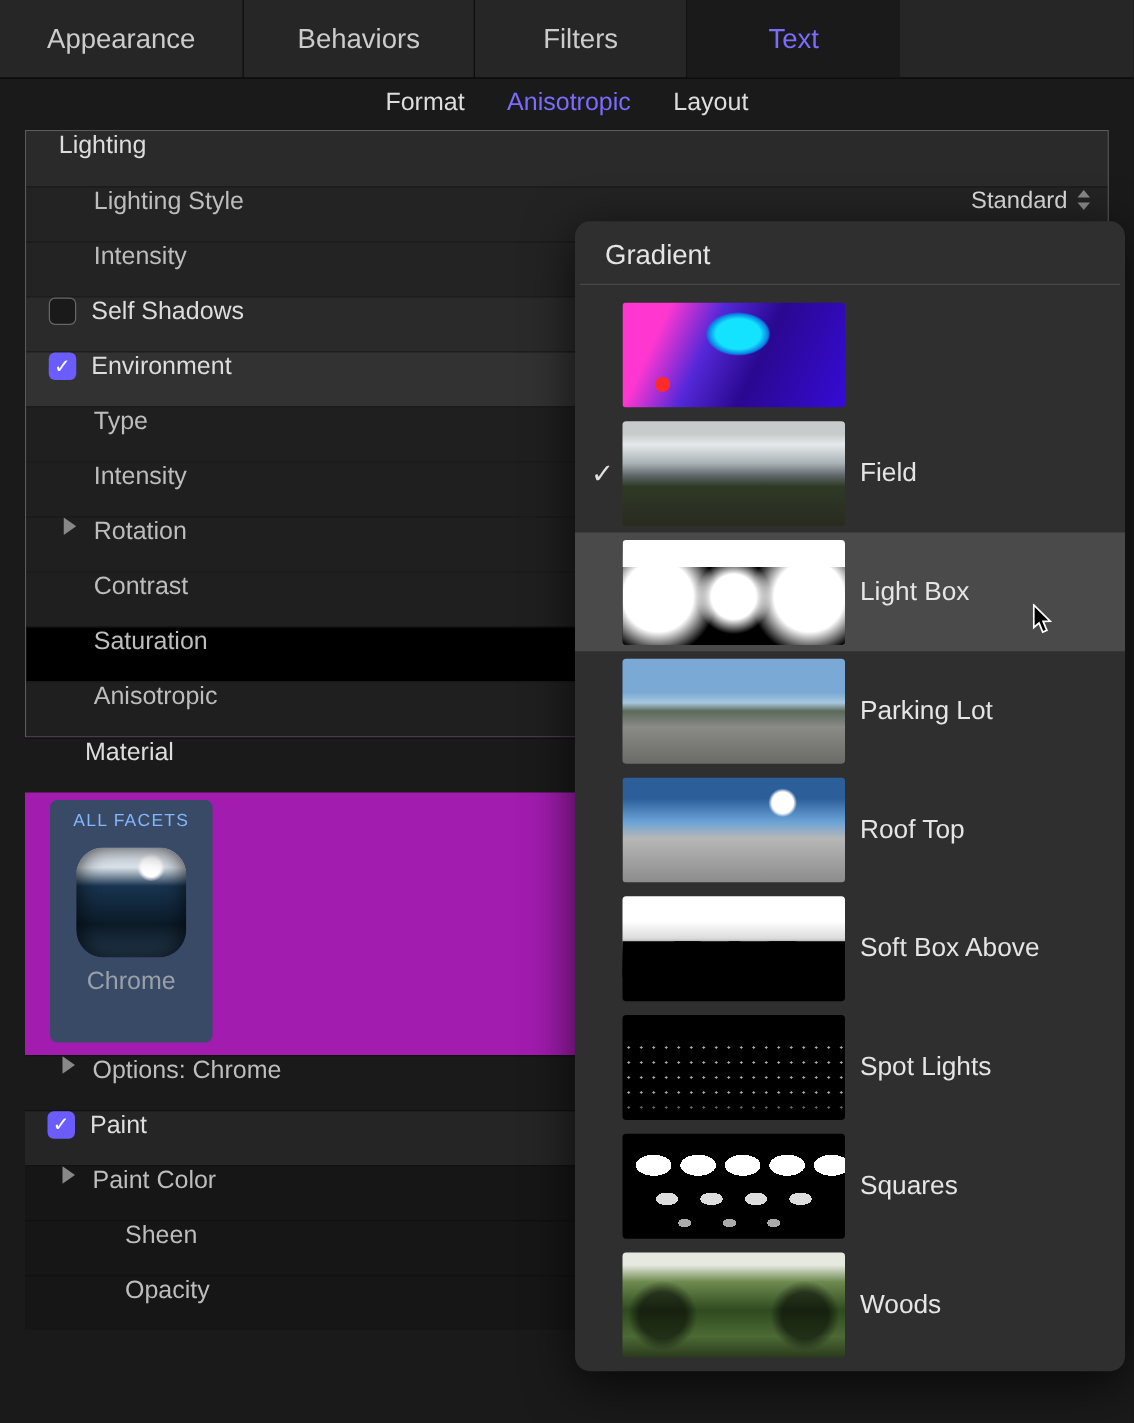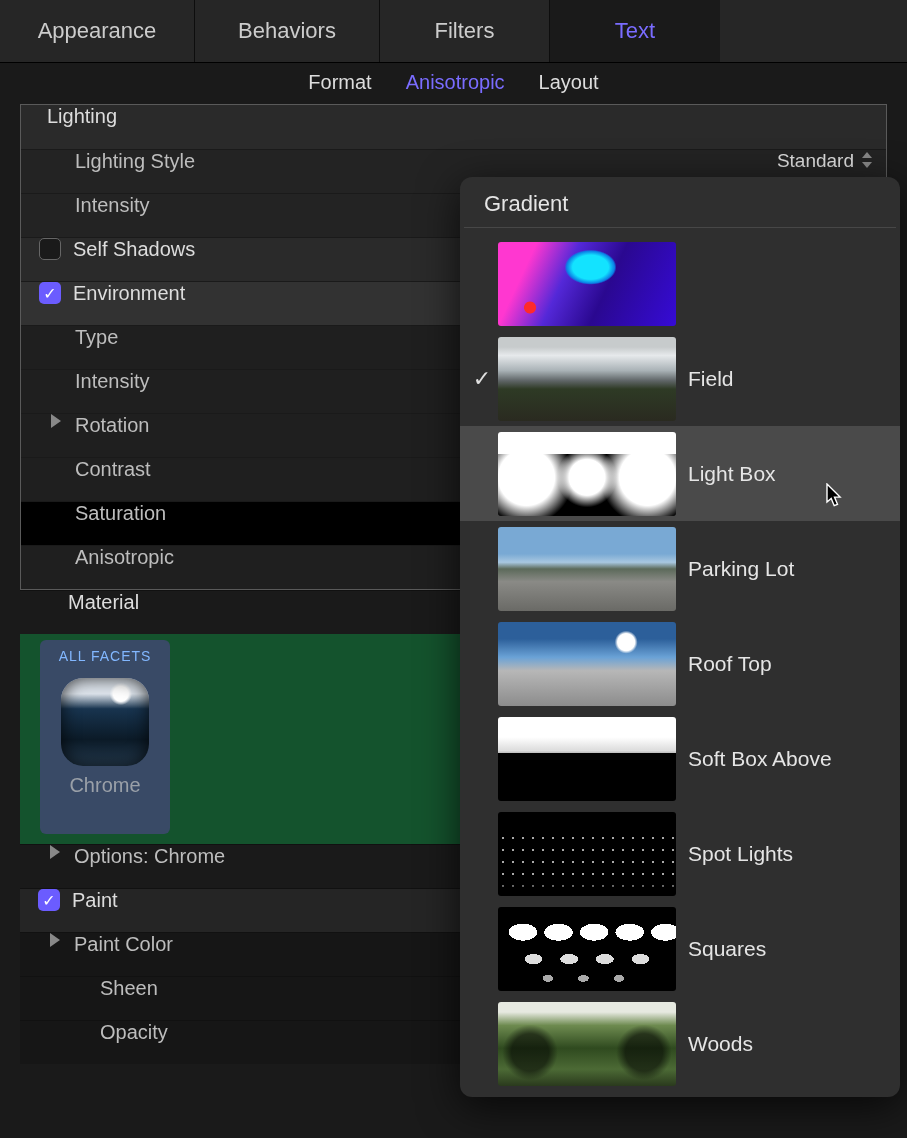--- a/index.html
+++ b/index.html
@@ -126,21 +126,21 @@
   .chev-updown::before,.chev-updown::after{
     content:"";position:absolute;left:2px;width:0;height:0;
     border-left:5px solid transparent;border-right:5px solid transparent;
   }
   .chev-updown::before{ top:2px; border-bottom:6px solid #888;}
   .chev-updown::after{ bottom:2px; border-top:6px solid #888;}
 
   
   .below {
     margin: 0 20px;
-    background:#14532d;
+    background:#a21caf;
   }
   .below .row{ background:#1a1a1a; border-top:1px solid #111; }
   .below .row.sub2{ background:#161616;}
 
   
   .facets-card{
     margin: 6px 0 10px 20px;
     width: 130px; height: 194px;
     background: #394a66;
     border-radius: 6px;

